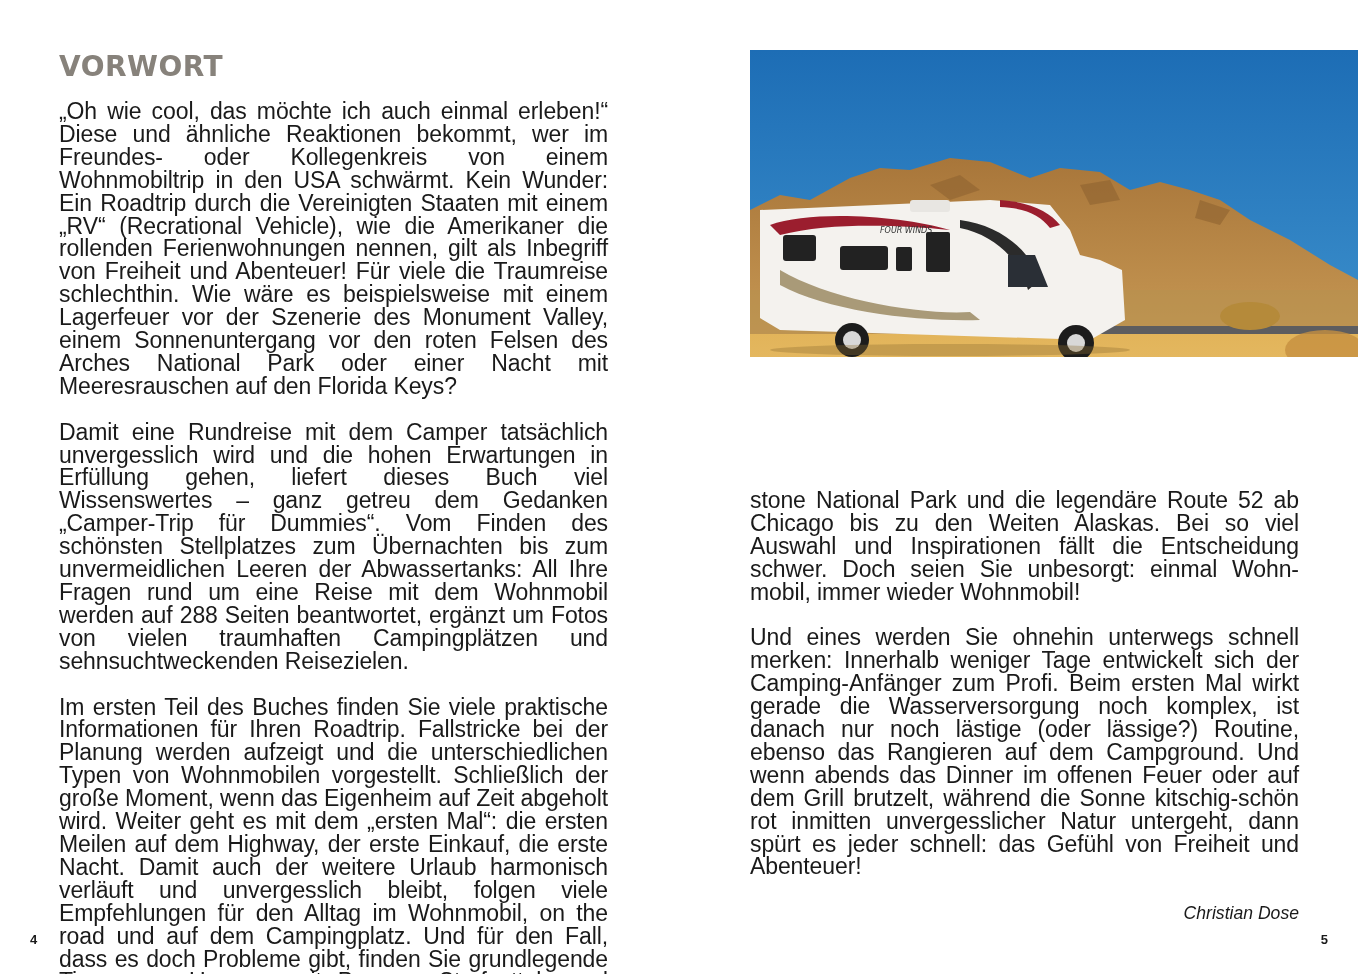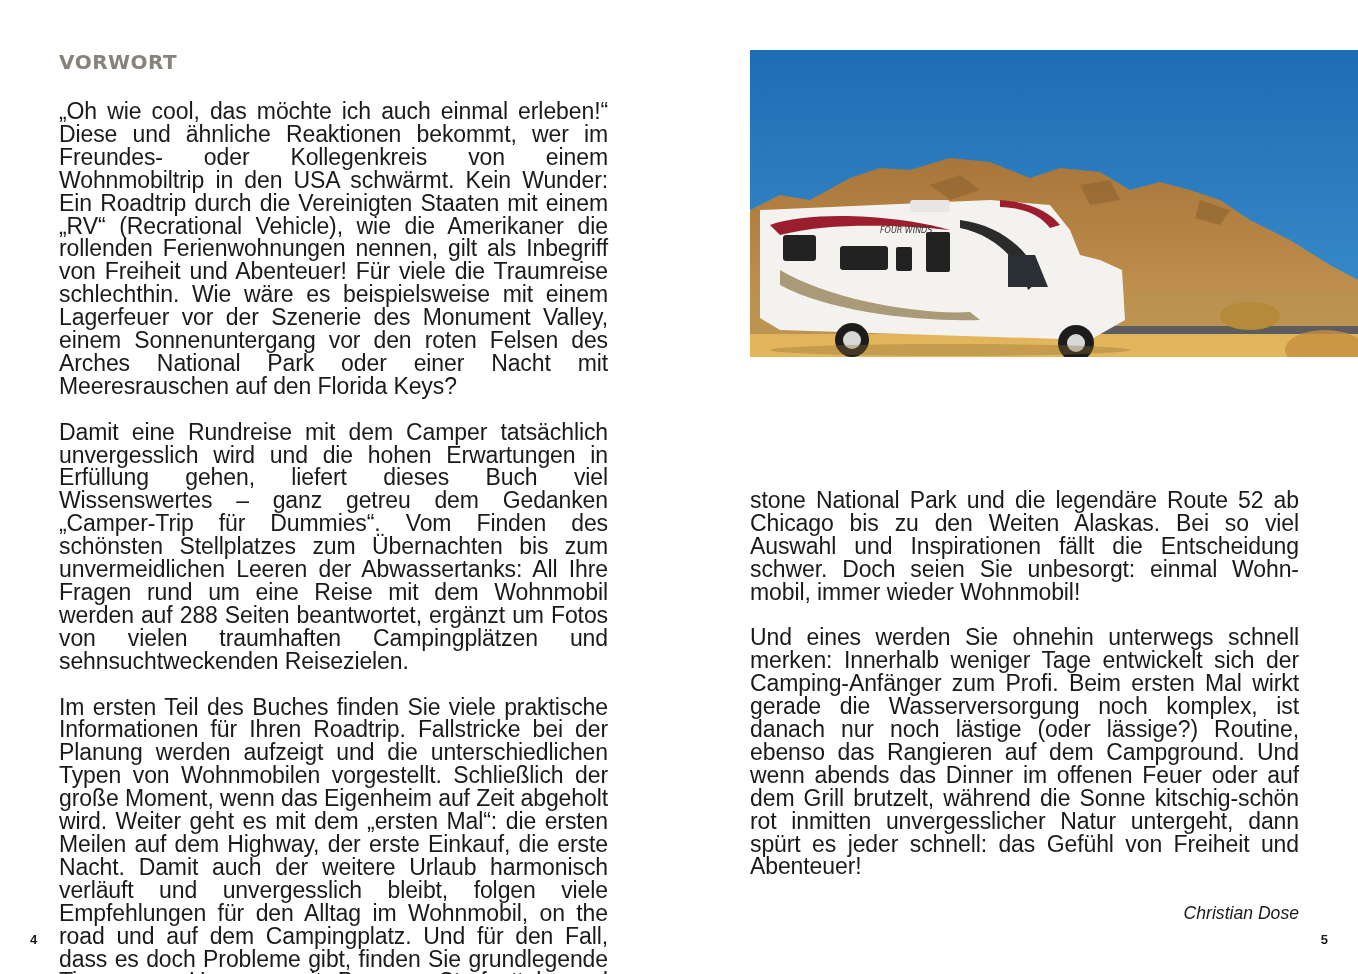--- a/index.html
+++ b/index.html
@@ -6,21 +6,21 @@
     html, body { width: 1358px; height: 974px; background: #ffffff; overflow: hidden; }
     body { position: relative; font-family: "Liberation Sans", "DejaVu Sans", sans-serif; color: #1a1a1a; }
 
     .page { position: absolute; top: 0; height: 974px; }
     .page-left { left: 0; width: 679px; }
     .page-right { left: 679px; width: 679px; }
 
     .heading {
       position: absolute; left: 59px; top: 50px;
       font-family: "DejaVu Sans", sans-serif; font-weight: bold;
-      font-size: 20px; letter-spacing: 0.5px; color: #87827b;
+      font-size: 28px; letter-spacing: 0.5px; color: #87827b;
     }
 
     .text-col {
       position: absolute; width: 549px;
       font-size: 23px; line-height: 22.9px;
       text-align: justify; hyphens: manual;
       letter-spacing: -0.1px;
     }
     .text-col p { margin-bottom: 22.9px; }
     .text-col p:last-child { margin-bottom: 0; }

